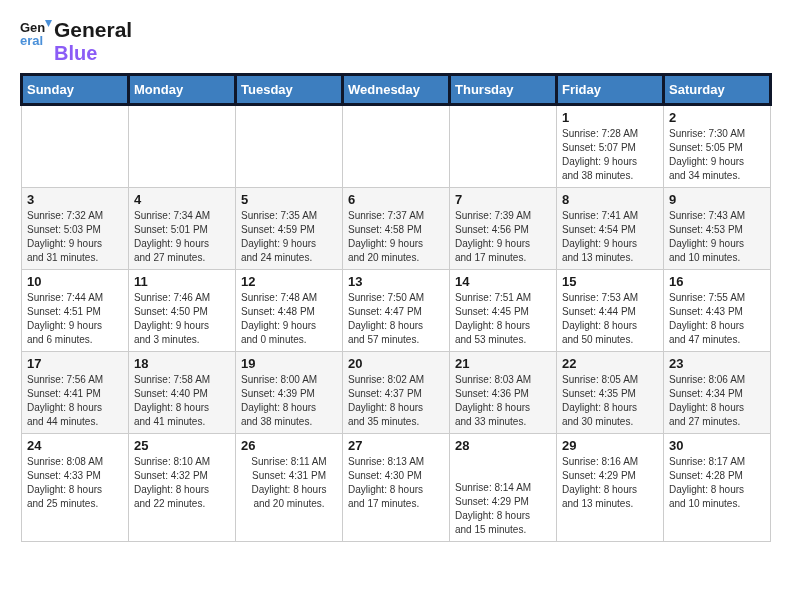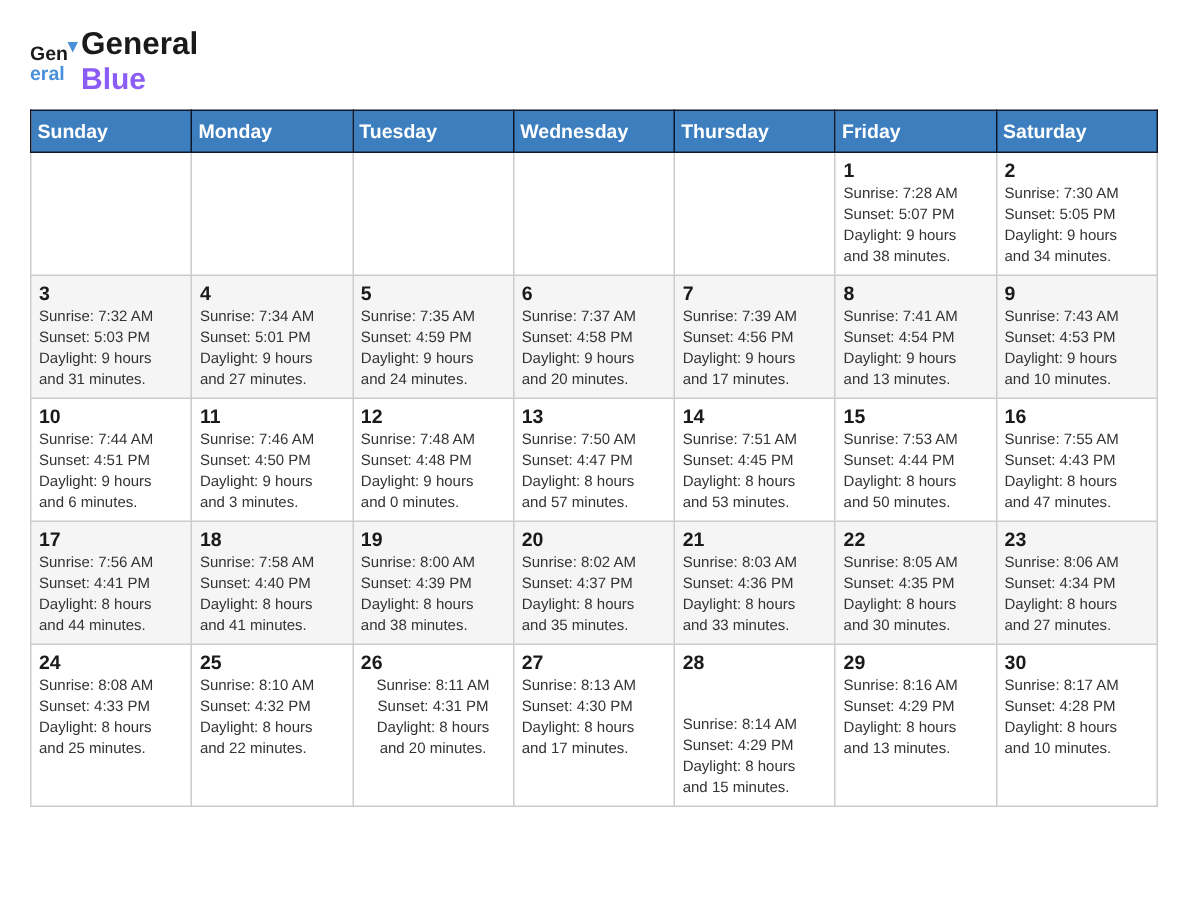--- a/index.html
+++ b/index.html
@@ -38,21 +38,21 @@
       margin: 0 10px;
       width: calc(100% - 20px);
     }
     th {
       background-color: #3d7ebf;
       color: #fff;
       font-size: 13px;
       font-weight: bold;
       padding: 6px 4px;
       text-align: left;
-      border: 1px solid #0f172a;
+      border: 3px solid #0f172a;
     }
     td {
       vertical-align: top;
       border: 1px solid #ccc;
       padding: 4px 5px;
       font-size: 10.5px;
       color: #333;
       width: 14.28%;
       height: 80px;
       background: #fff;
@@ -80,21 +80,21 @@
     }
     .table-wrapper {
       padding: 0 10px 10px 10px;
     }
   </style>
 </head>
 <body>
 
 <div class="header">
   <div class="logo">
-    <div style="display:flex;align-items:center;">
+    <div style="display:flex;align-items:flex-start;">
       <svg width="32" height="32" viewBox="0 0 32 32">
         <text x="0" y="14" font-size="13" font-weight="bold" fill="#1a1a1a" font-family="Arial">Gen</text>
         <text x="0" y="27" font-size="13" font-weight="bold" fill="#4a90d9" font-family="Arial">eral</text>
         <polygon points="25,2 32,2 28.5,9" fill="#4a90d9"></polygon>
       </svg>
       <div style="margin-left:2px;">
         <div style="font-size:21px;font-weight:bold;color:#1a1a1a;line-height:1.15;">General</div>
         <div style="font-size:20px;font-weight:bold;color:#8b5cf6;line-height:1.15;">Blue</div>
       </div>
     </div>

